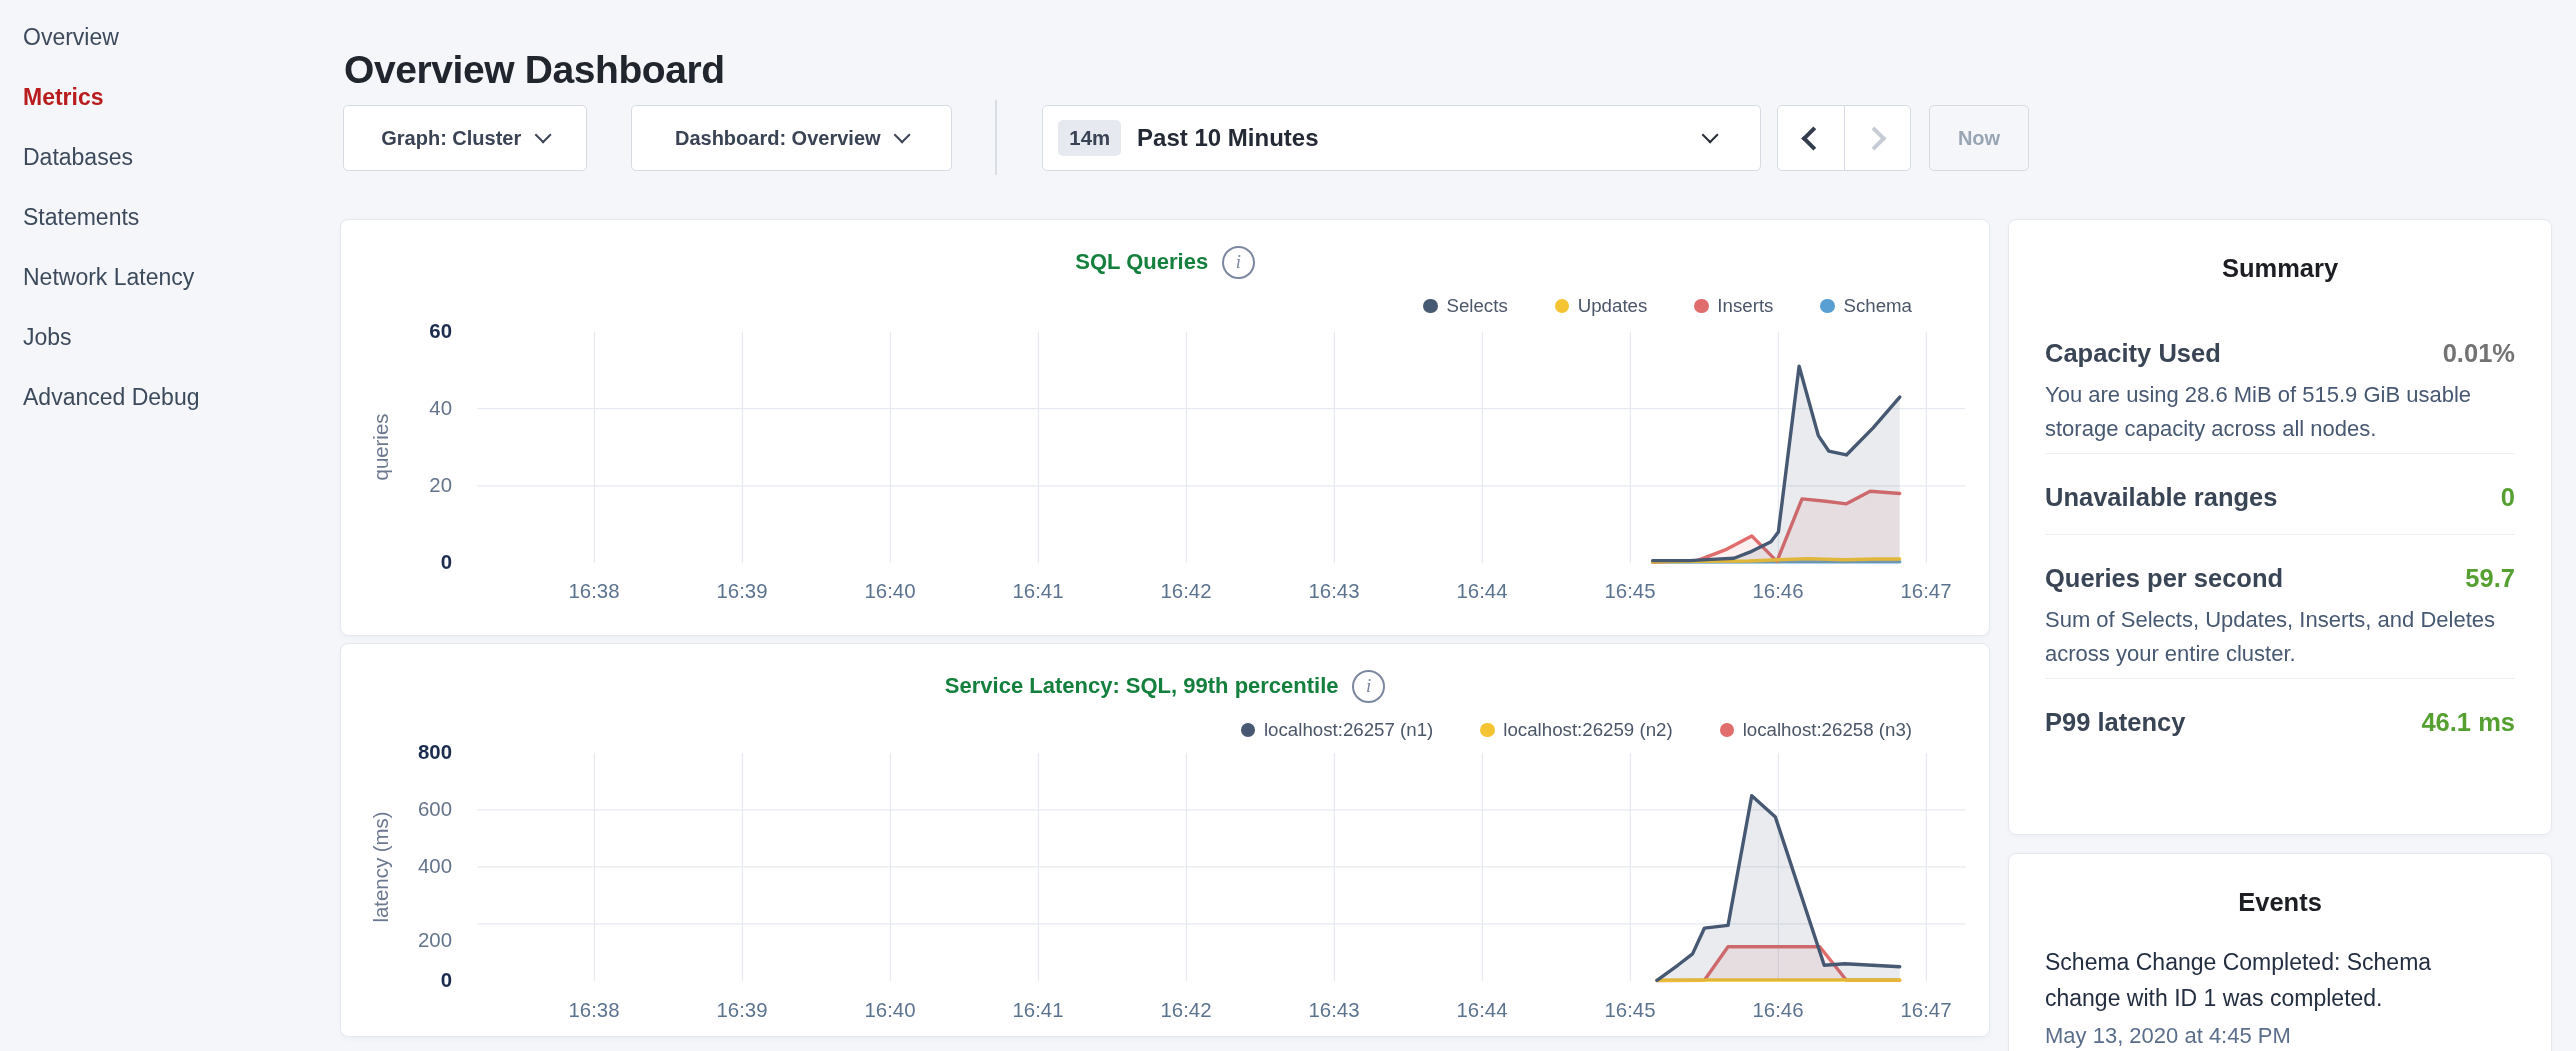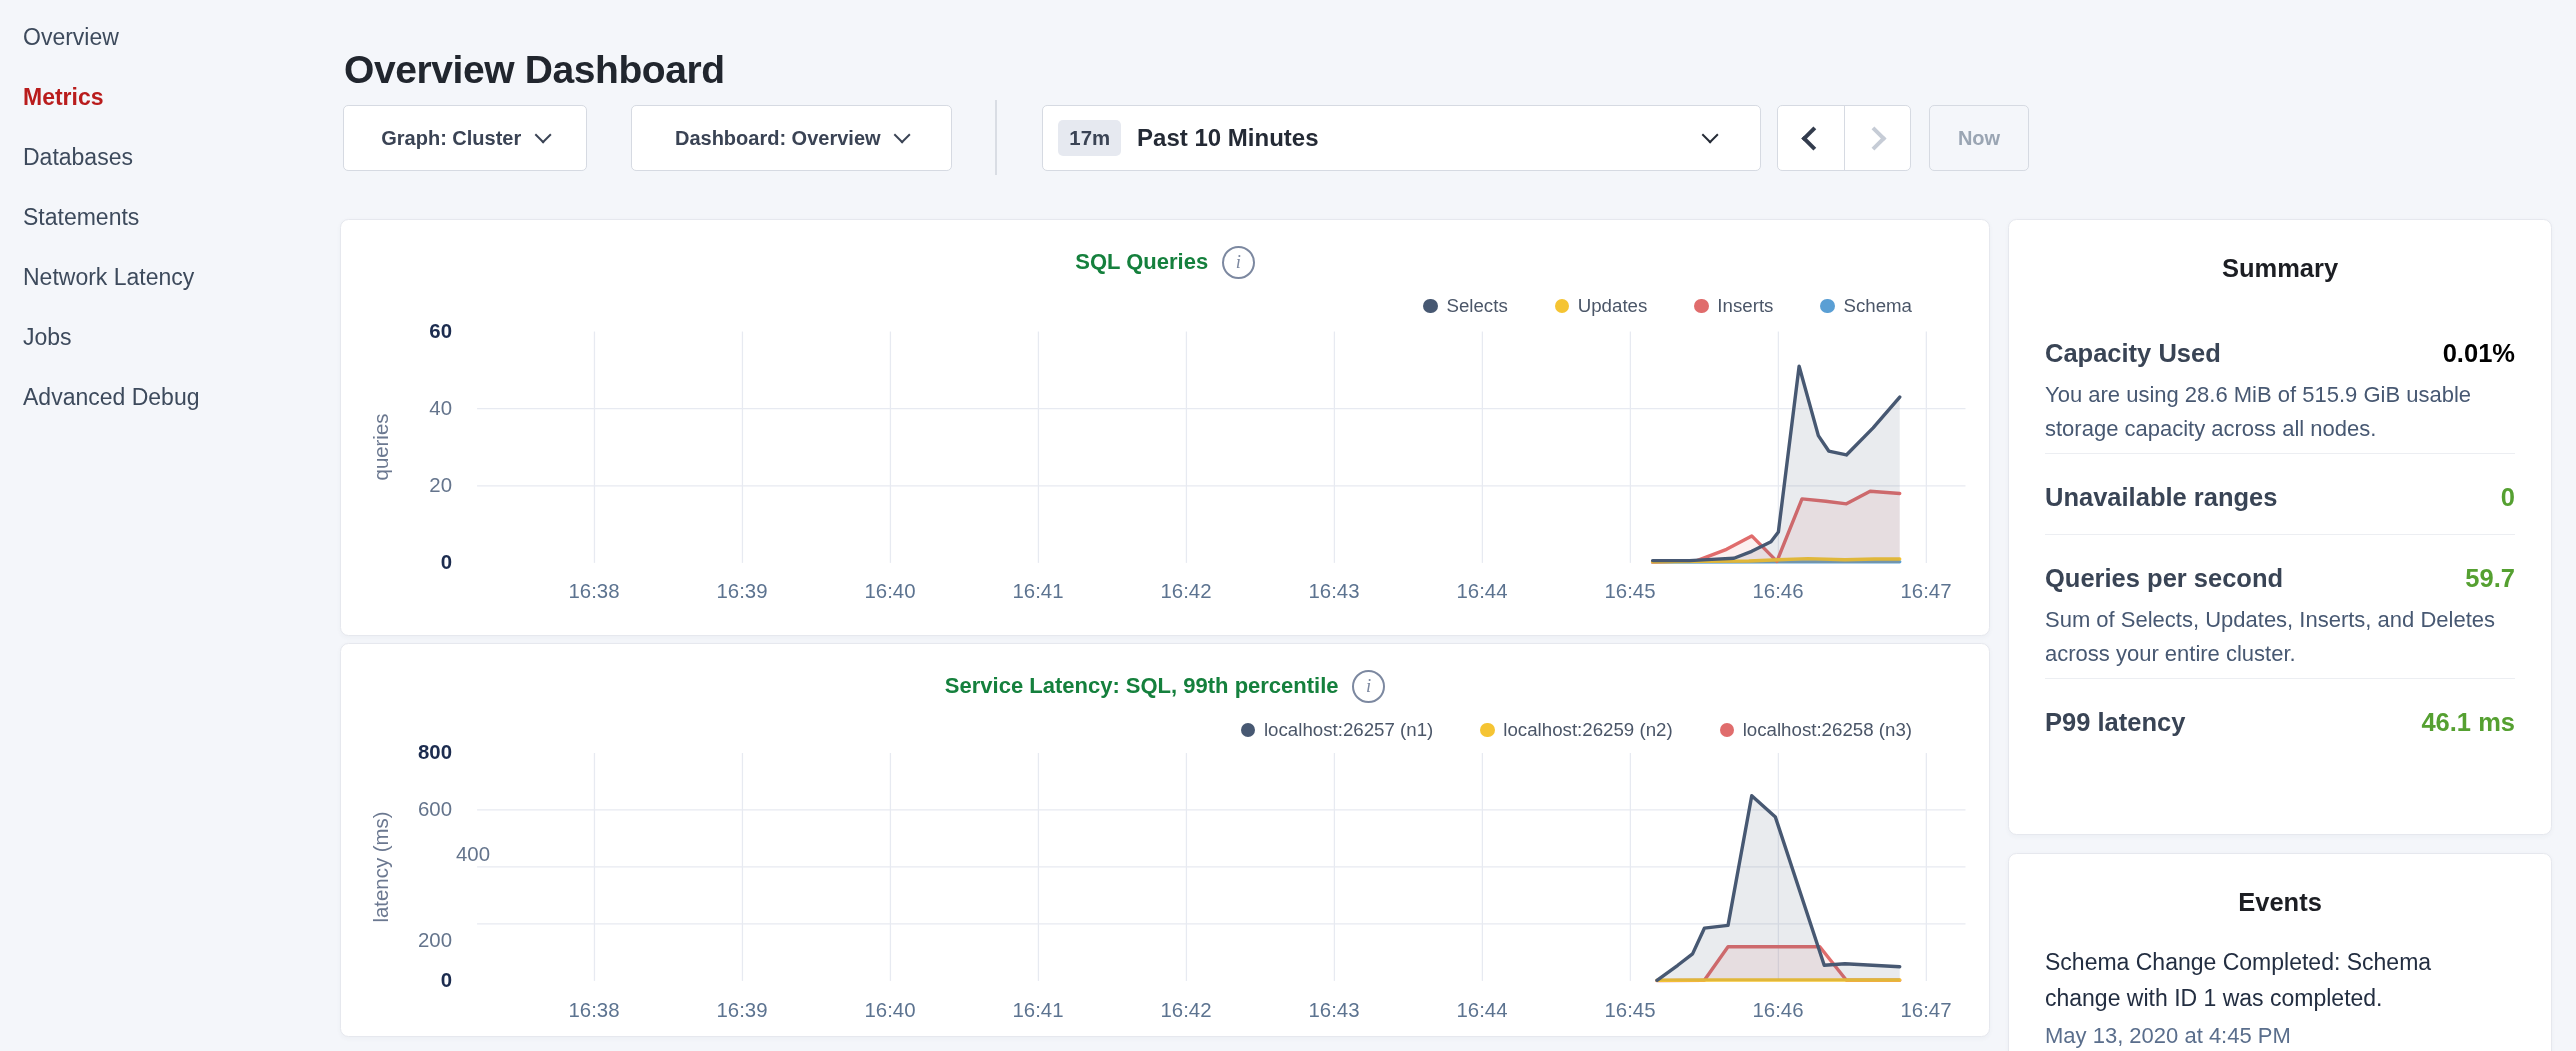--- a/index.html
+++ b/index.html
@@ -99,21 +99,21 @@
   </div>
 
   <div class="ctl" id="dash-dd">
     <span class="ctl-label">Dashboard: Overview</span>
     <span class="chev-down"></span>
   </div>
 
   <div class="vdivider"></div>
 
   <div class="ctl" id="timebox">
-    <span class="time-badge">17m</span>
+    <span class="time-badge">14m</span>
     <span class="time-label">Past 10 Minutes</span>
     <span class="chev-down"></span>
   </div>
 
   <div class="ctl" id="arrows">
     <span class="arrow-cell">
         <span class="chev-left"></span>
       </span>
     <span class="arrow-cell">
         <span class="chev-right"></span>
@@ -210,21 +210,21 @@
         </span>
         <span class="legend-item">
           <span class="legend-dot" style="background: rgb(224, 108, 108);"></span>
           <span class="legend-label">localhost:26258 (n3)</span>
         </span>
       </div>
     <div class="ylab" style="left: 40px; top: 223px;">latency (ms)</div>
     <div class="yticks">
         <span class="ytick strong" style="top: 324px;">0</span>
         <span class="ytick" style="top: 256px; margin-top: 28px;">200</span>
-        <span class="ytick" style="top: 198px; margin-left: 38px;">400</span>
+        <span class="ytick" style="top: 210px;">400</span>
         <span class="ytick" style="top: 153px;">600</span>
         <span class="ytick strong" style="top: 96px;">800</span>
       </div>
     <div class="xticks">
         <span class="xtick" style="left: 185px; top: 355px;">16:38</span>
         <span class="xtick" style="left: 333px; top: 355px;">16:39</span>
         <span class="xtick" style="left: 481px; top: 355px;">16:40</span>
         <span class="xtick" style="left: 629px; top: 355px;">16:41</span>
         <span class="xtick" style="left: 777px; top: 355px;">16:42</span>
         <span class="xtick" style="left: 925px; top: 355px;">16:43</span>
@@ -256,21 +256,21 @@
       </svg>
   </section>
 
   <section class="card" id="summary-card">
     <h2 class="panel-title">Summary</h2>
     <div class="srows" id="summary-rows">
         <div class="srow has-desc">
           <div class="srow-head">
             <span class="srow-label">Capacity Used</span>
             <span class="srow-spacer"></span>
-            <span class="srow-value" style="color: #000000;">0.01%</span>
+            <span class="srow-value" style="color: #737373;">0.01%</span>
           </div>
           <div class="srow-desc">You are using 28.6 MiB of 515.9 GiB usable storage capacity across all nodes.</div>
         </div>
         <div class="srow">
           <div class="srow-head">
             <span class="srow-label">Unavailable ranges</span>
             <span class="srow-spacer"></span>
             <span class="srow-value" style="color: rgb(85, 160, 49);">0</span>
           </div>
         </div>

